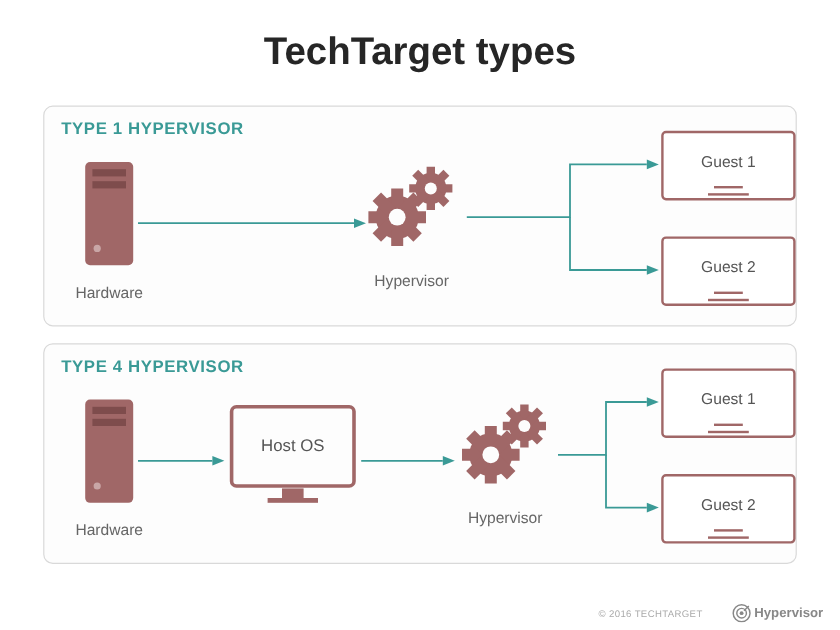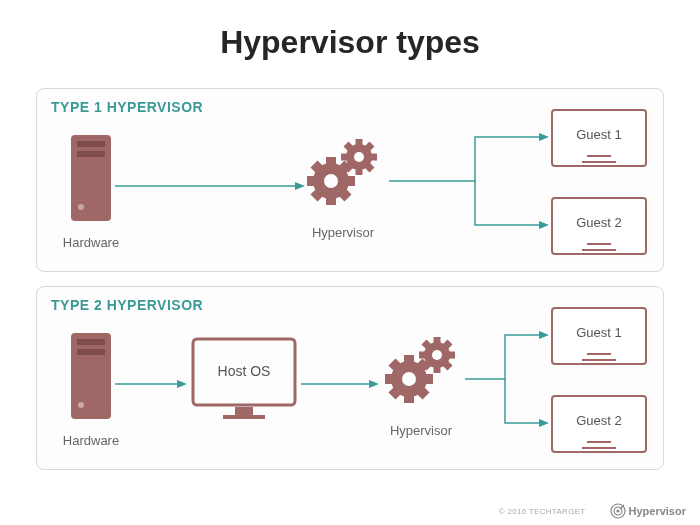--- a/index.html
+++ b/index.html
@@ -41,21 +41,21 @@
     position: absolute;
     text-align: center;
   }
   .item-label {
     font-size: 13px;
     color: #666;
     margin-top: 6px;
   }
   .guest-box {
     position: absolute;
-    width: 96px;
+    width: 112px;
     height: 58px;
     border: 2px solid #a06767;
     border-radius: 4px;
     background: #fff;
   }
   .guest-screen {
     position: absolute;
     left: 6px; top: 6px; right: 6px;
     height: 34px;
     font-size: 13px;
@@ -102,21 +102,21 @@
   }
   .tt-text {
     font-size: 11px;
     color: #888;
     font-weight: 600;
   }
 </style>
 </head>
 <body>
 
-<div class="title">Hypervisor types</div>
+<div class="title">TechTarget types</div>
 
 <div id="panel1" class="panel">
   <div class="panel-title">TYPE 1 HYPERVISOR</div>
 
   <div class="item" style="left:24px; top:44px; width:60px;">
     <svg width="44" height="92" viewBox="0 0 44 92">
       <rect x="2" y="2" width="40" height="86" rx="4" fill="#a06767"></rect>
       <rect x="8" y="8" width="28" height="6" fill="#7e4c4c"></rect>
       <rect x="8" y="18" width="28" height="6" fill="#7e4c4c"></rect>
       <circle cx="12" cy="74" r="3" fill="#c9a6a6"></circle>
@@ -171,21 +171,21 @@
   </div>
 
   <div class="guest-box" style="left:514px; top:108px;">
     <div class="guest-screen">Guest 2</div>
     <div class="guest-stand"></div>
       <div class="guest-base"></div>
   </div>
 </div>
 
 <div id="panel2" class="panel">
-  <div class="panel-title">TYPE 2 HYPERVISOR</div>
+  <div class="panel-title">TYPE 4 HYPERVISOR</div>
 
   <div class="item" style="left:24px; top:44px; width:60px;">
     <svg width="44" height="92" viewBox="0 0 44 92">
       <rect x="2" y="2" width="40" height="86" rx="4" fill="#a06767"></rect>
       <rect x="8" y="8" width="28" height="6" fill="#7e4c4c"></rect>
       <rect x="8" y="18" width="28" height="6" fill="#7e4c4c"></rect>
       <circle cx="12" cy="74" r="3" fill="#c9a6a6"></circle>
     </svg>
     <div class="item-label">Hardware</div>
   </div>

